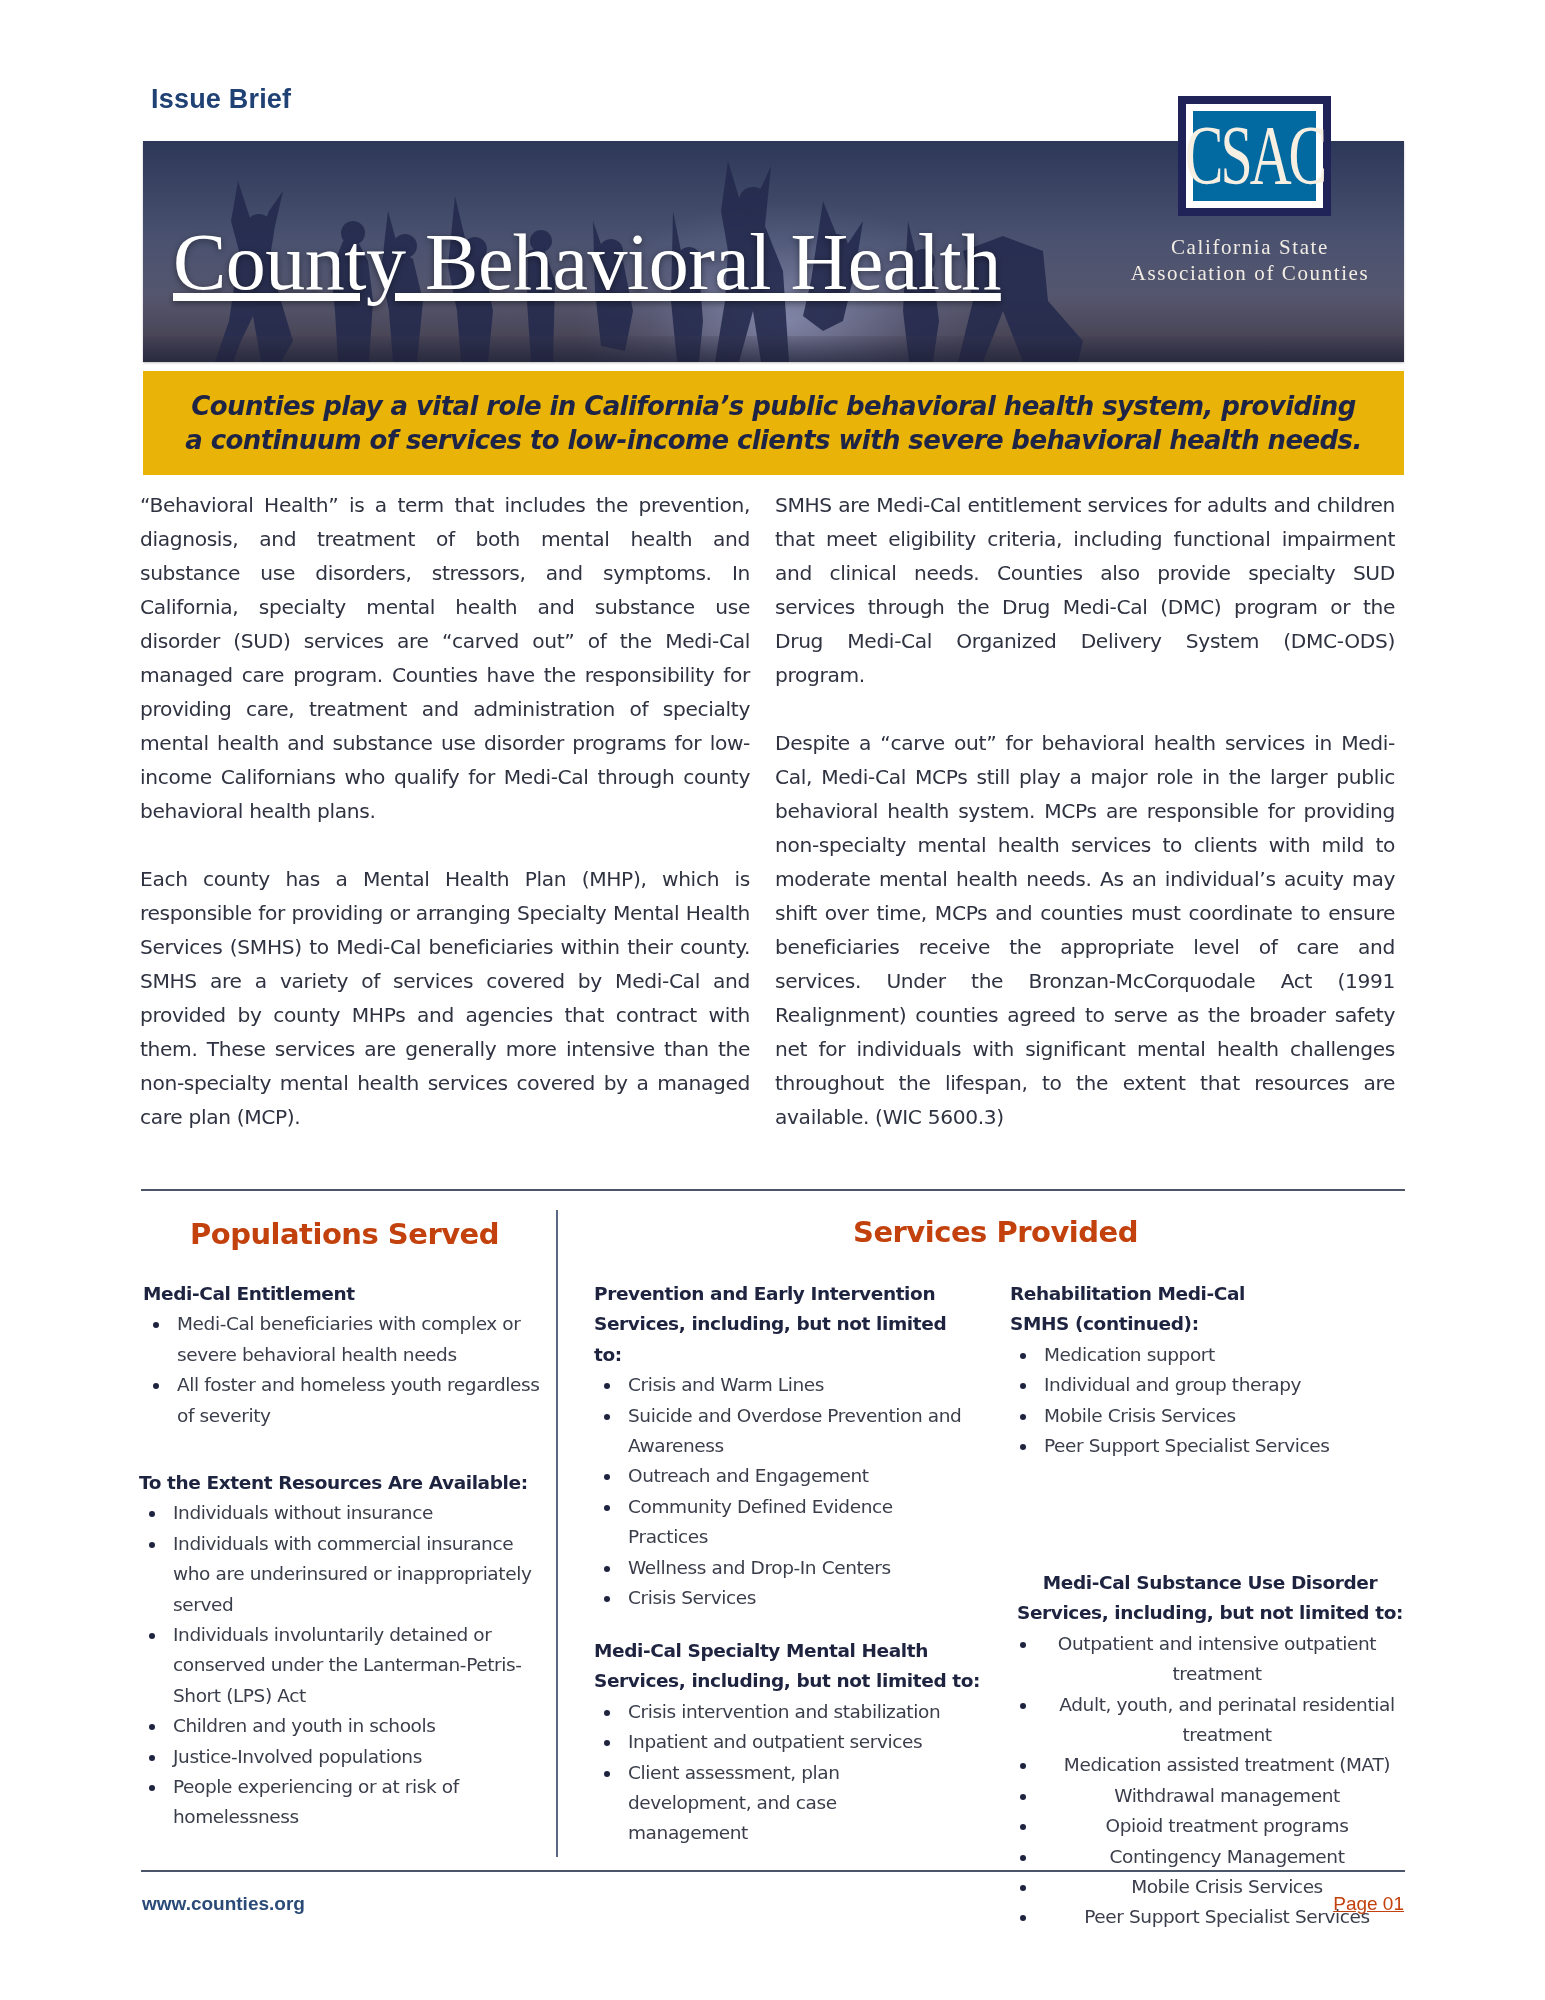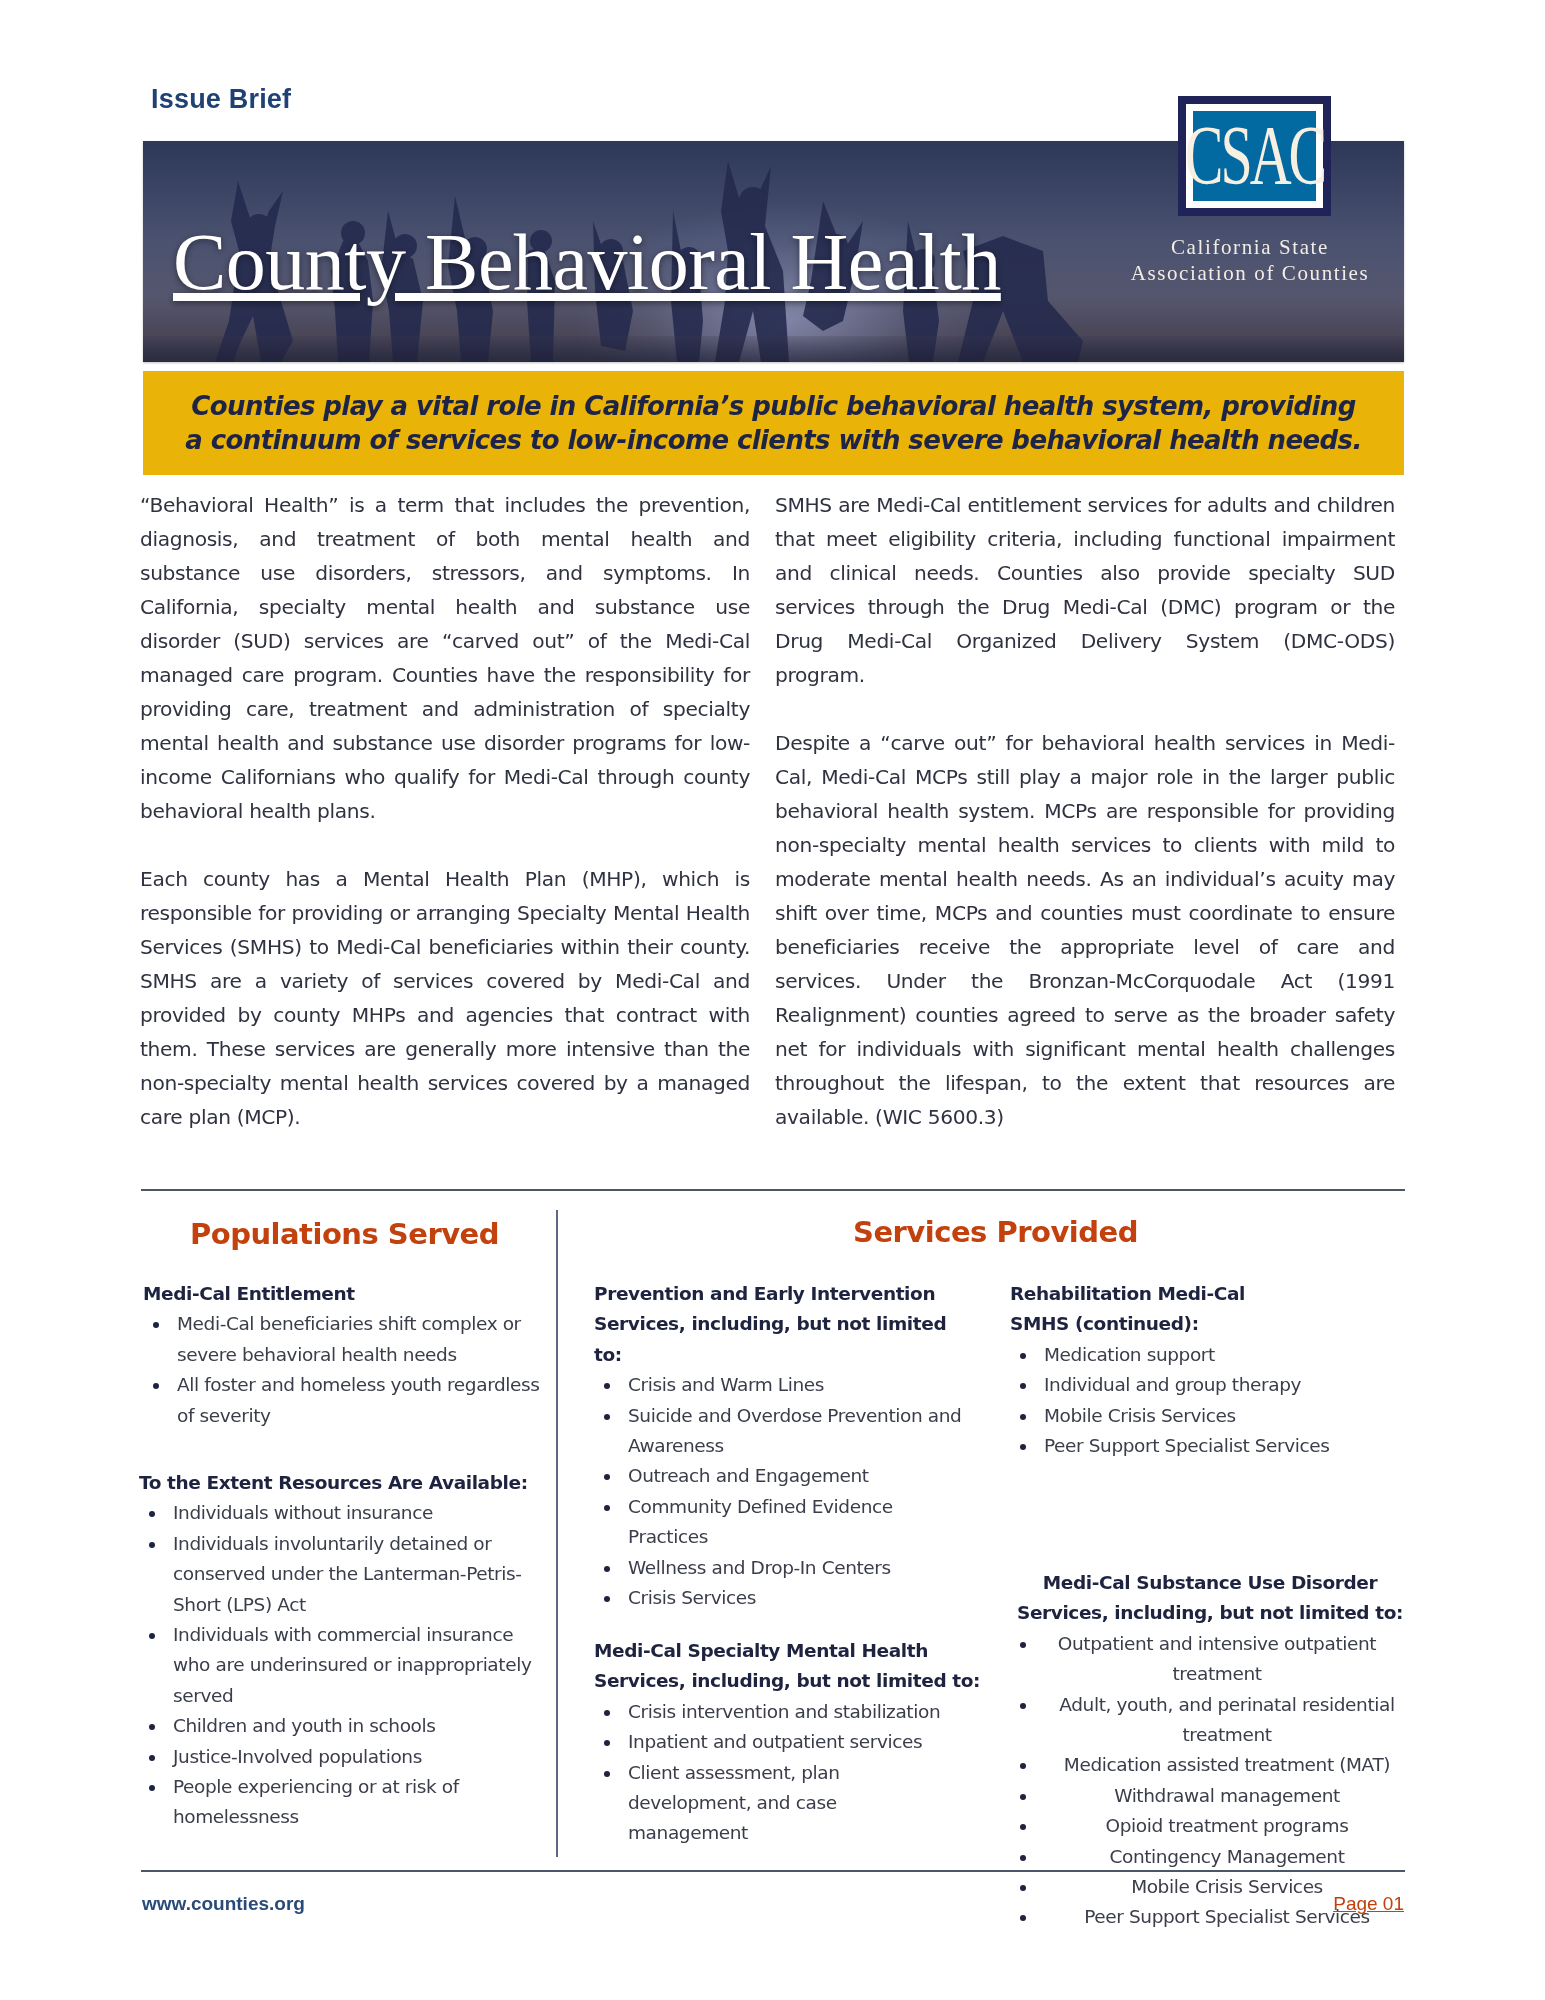--- a/index.html
+++ b/index.html
@@ -199,31 +199,31 @@
 
 <div class="rule top"></div>
 <div class="vdivider"></div>
 
 <div class="section-title pop-title">Populations Served</div>
 <div class="section-title svc-title">Services Provided</div>
 
 <div class="block" style="left:143px; top:1279px; width:400px;">
   <h4>Medi-Cal Entitlement</h4>
   <ul>
-    <li>Medi-Cal beneficiaries shift complex or severe behavioral health needs</li>
+    <li>Medi-Cal beneficiaries with complex or severe behavioral health needs</li>
     <li>All foster and homeless youth regardless of severity</li>
   </ul>
 </div>
 
 <div class="block" style="left:139px; top:1468px; width:405px;">
   <h4>To the Extent Resources Are Available:</h4>
   <ul>
     <li>Individuals without insurance</li>
+    <li>Individuals with commercial insurance who are underinsured or inappropriately served</li>
     <li>Individuals involuntarily detained or conserved under the Lanterman-Petris-Short (LPS) Act</li>
-    <li>Individuals with commercial insurance who are underinsured or inappropriately served</li>
     <li>Children and youth in schools</li>
     <li>Justice-Involved populations</li>
     <li>People experiencing or at risk of homelessness</li>
   </ul>
 </div>
 
 <div class="block" style="left:594px; top:1279px; width:380px;">
   <h4>Prevention and Early Intervention Services, including, but not limited to:</h4>
   <ul>
     <li>Crisis and Warm Lines</li>

